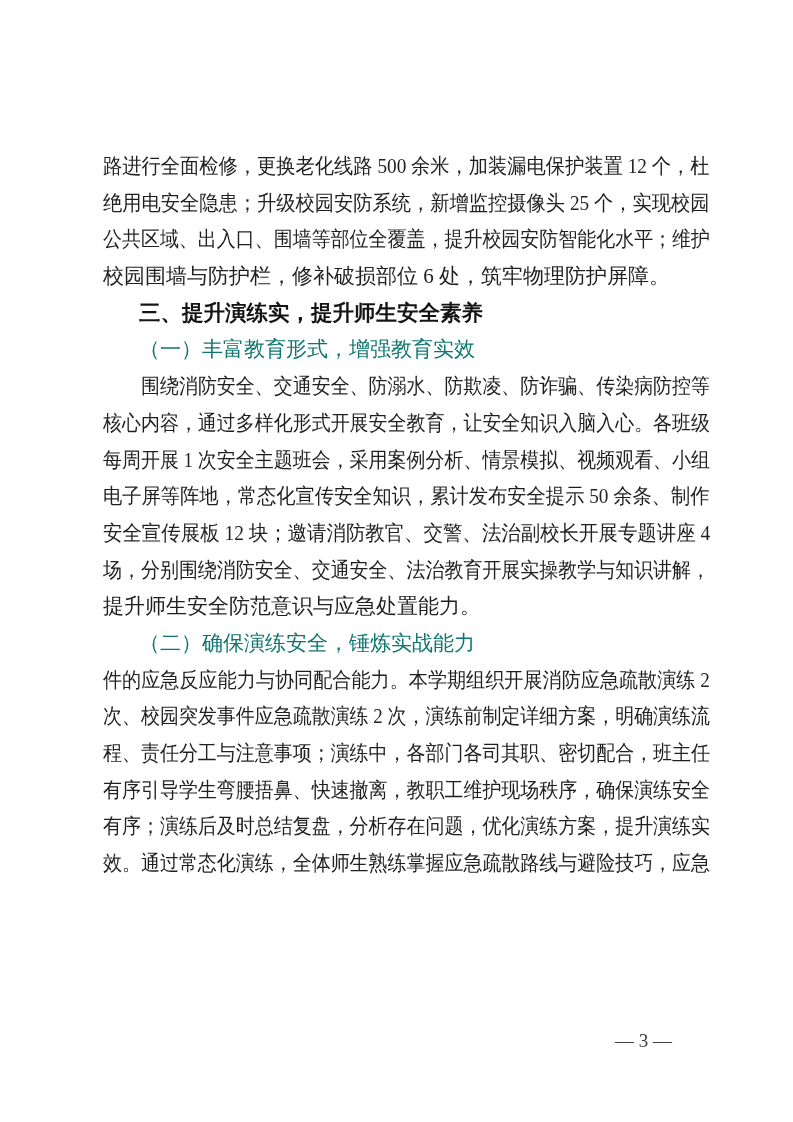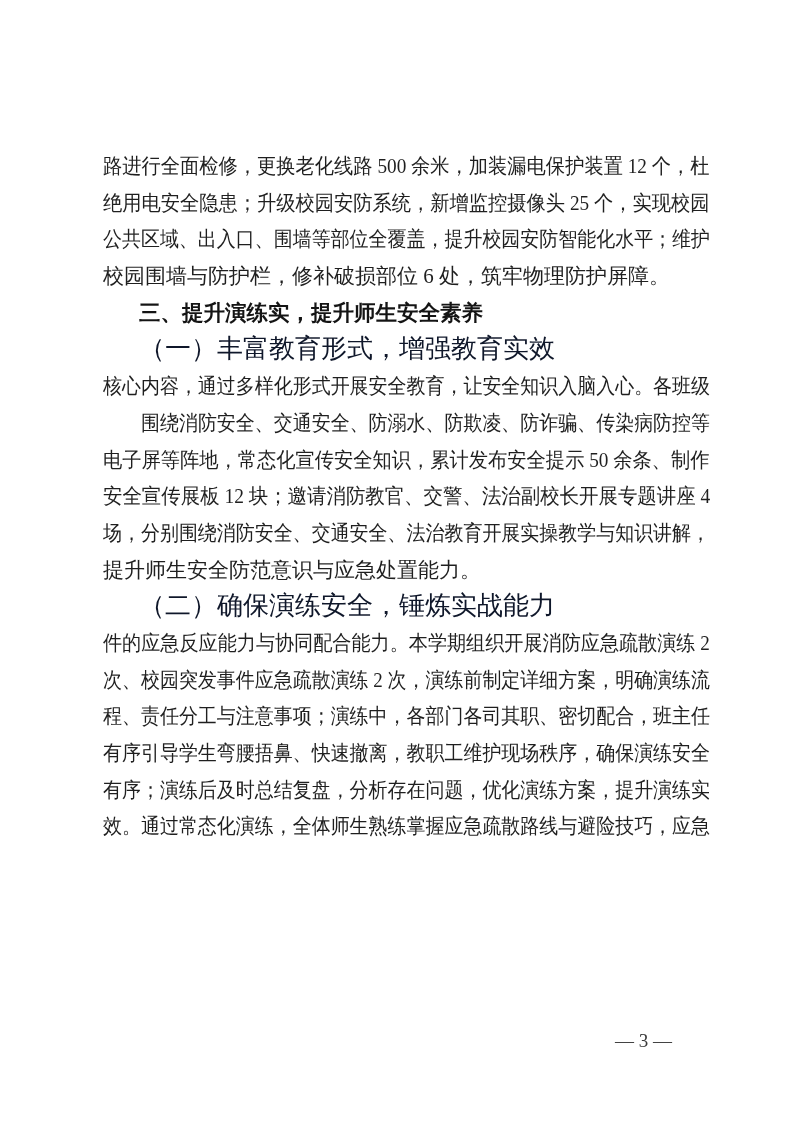--- a/index.html
+++ b/index.html
@@ -36,22 +36,22 @@
   .heading {
     padding-left: 36px;
     font-family: "Liberation Sans", "DejaVu Sans", sans-serif;
     font-weight: 700;
     font-size: 21.5px;
     color: #141414;
   }
   .subheading {
     padding-left: 36px;
     font-family: "Liberation Serif", "DejaVu Serif", serif;
-    font-size: 26px;
-    color: #0f172a;
+    font-size: 21px;
+    color: #0f766e;
   }
   .line > span, .heading > span, .subheading > span {
     display: inline-block;
     white-space: nowrap;
     transform-origin: 0 50%;
   }
   .footer {
     position: absolute;
     top: 1029px;
     right: 121px;
@@ -69,22 +69,23 @@
 
     <p class="line fit just"><span style="transform: scaleX(0.916918);">路进行全面检修，更换老化线路 500 余米，加装漏电保护装置 12 个，杜</span></p>
     <p class="line fit just"><span style="transform: scaleX(0.916918);">绝用电安全隐患；升级校园安防系统，新增监控摄像头 25 个，实现校园</span></p>
     <p class="line fit just"><span style="transform: scaleX(0.903274);">公共区域、出入口、围墙等部位全覆盖，提升校园安防智能化水平；维护</span></p>
     <p class="line fit"><span>校园围墙与防护栏，修补破损部位 6 处，筑牢物理防护屏障。</span></p>
 
     <h2 class="heading fit"><span>三、提升演练实，提升师生安全素养</span></h2>
 
     <h3 class="subheading fit"><span>（一）丰富教育形式，增强教育实效</span></h3>
 
+    <p class="line fit just indent"><span style="transform: scaleX(0.903175);">围绕消防安全、交通安全、防溺水、防欺凌、防诈骗、传染病防控等</span></p>
     <p class="line fit just"><span style="transform: scaleX(0.903274);">核心内容，通过多样化形式开展安全教育，让安全知识入脑入心。各班级</span></p>
-    <p class="line fit just indent"><span style="transform: scaleX(0.903175);">围绕消防安全、交通安全、防溺水、防欺凌、防诈骗、传染病防控等</span></p>
+    <p class="line fit just"><span style="transform: scaleX(0.903274);">每周开展 1 次安全主题班会，采用案例分析、情景模拟、视频观看、小组</span></p>
     <p class="line fit just"><span style="transform: scaleX(0.916918);">电子屏等阵地，常态化宣传安全知识，累计发布安全提示 50 余条、制作</span></p>
     <p class="line fit just"><span style="transform: scaleX(0.925305);">安全宣传展板 12 块；邀请消防教官、交警、法治副校长开展专题讲座 4</span></p>
     <p class="line fit just"><span style="transform: scaleX(0.903274);">场，分别围绕消防安全、交通安全、法治教育开展实操教学与知识讲解，</span></p>
     <p class="line fit"><span>提升师生安全防范意识与应急处置能力。</span></p>
 
     <h3 class="subheading fit"><span>（二）确保演练安全，锤炼实战能力</span></h3>
 
     <p class="line fit just"><span style="transform: scaleX(0.910045);">件的应急反应能力与协同配合能力。本学期组织开展消防应急疏散演练 2</span></p>
     <p class="line fit just"><span style="transform: scaleX(0.903274);">次、校园突发事件应急疏散演练 2 次，演练前制定详细方案，明确演练流</span></p>
     <p class="line fit just"><span style="transform: scaleX(0.903274);">程、责任分工与注意事项；演练中，各部门各司其职、密切配合，班主任</span></p>

